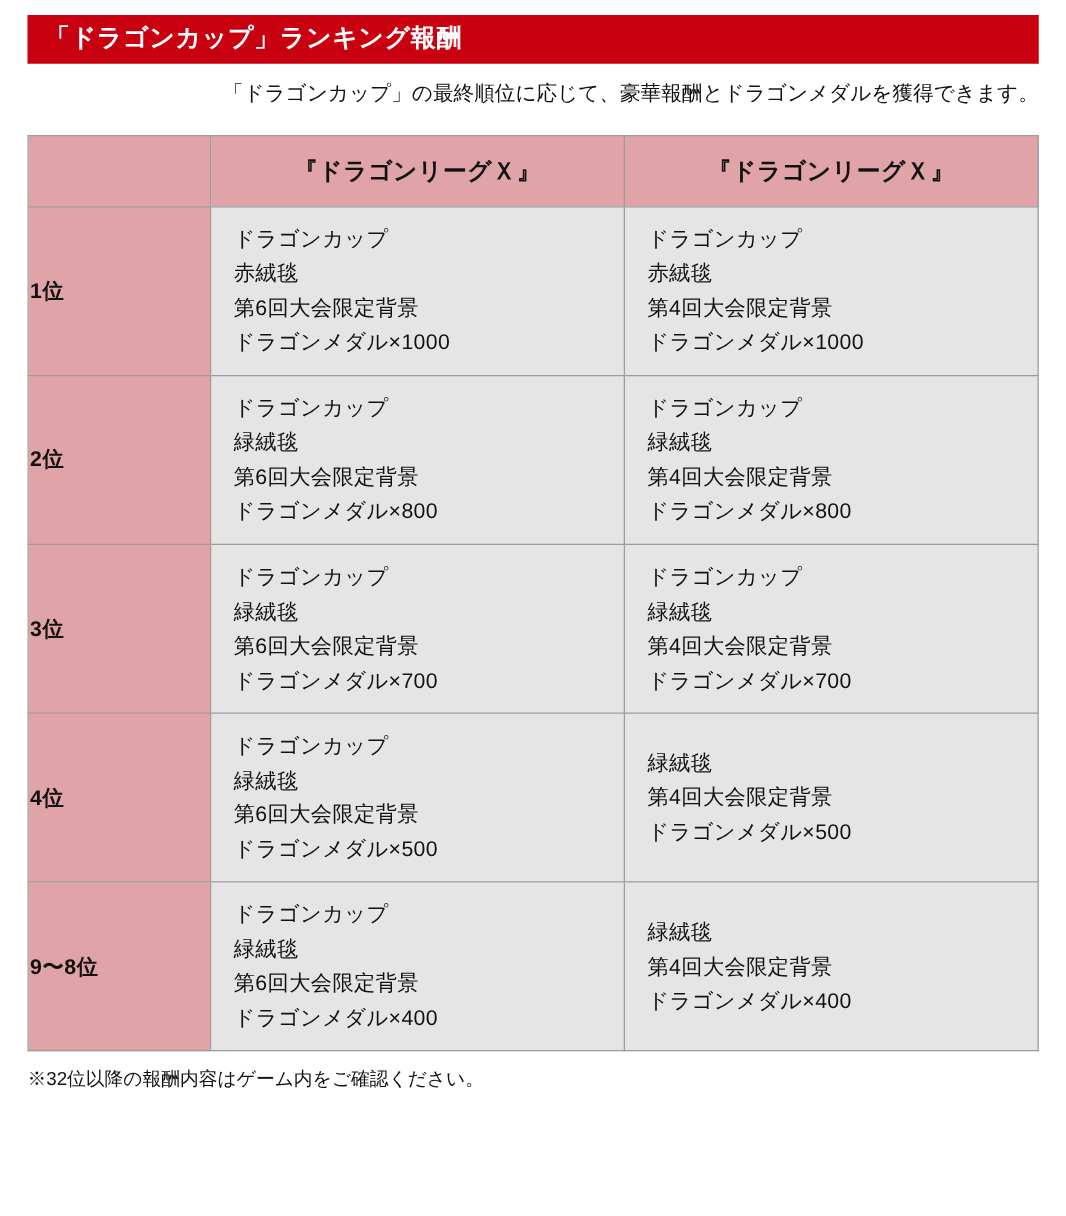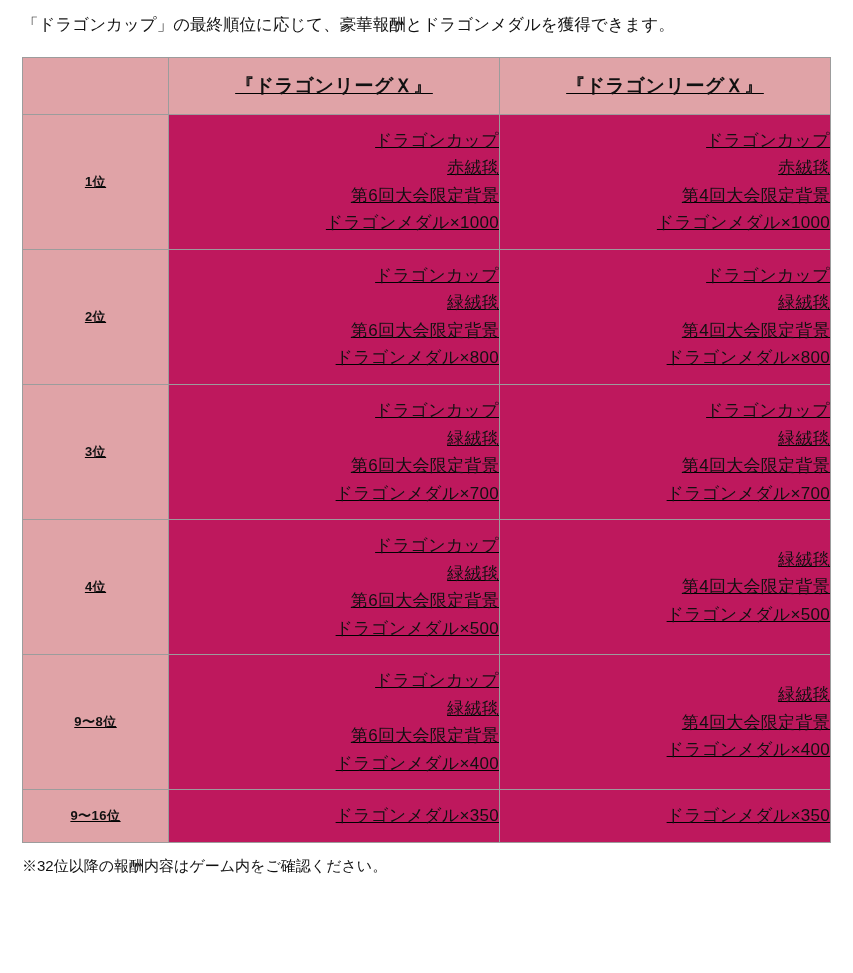--- a/index.html
+++ b/index.html
@@ -29,24 +29,24 @@
     font-weight: bold;
     letter-spacing: 0.5px;
     padding: 7px 14px 8px 14px;
     line-height: 1.2;
   }
   .intro {
     margin: 12px 22px 12px 22px;
     font-size: 16.5px;
     line-height: 1.5;
     color: #111111;
+    text-align: right;
   }
   .table-wrap {
     margin: 20px 22px 12px 22px;
-    text-decoration: underline;
   }
   table.reward-table {
     border-collapse: collapse;
     width: 808px;
     table-layout: fixed;
   }
   table.reward-table th,
   table.reward-table td {
     border: 1px solid #9c9c9c;
     vertical-align: middle;
@@ -61,50 +61,49 @@
     text-align: center;
     height: 54px;
     color: #111111;
     letter-spacing: 0.5px;
   }
   thead th.blank-head {
     background: #e0a3a7;
   }
   td.rank-cell {
     background: #e0a3a7;
-    text-align: center;
-    font-size: 13px;
+    font-size: 17px;
     font-weight: bold;
     color: #111111;
     letter-spacing: 0.5px;
   }
   td.reward-cell {
-    background: #be185d;
+    background: #e5e5e5;
     padding: 12px 0 12px 18px;
     font-size: 17px;
     line-height: 1.62;
     color: #111111;
     letter-spacing: 0.3px;
-    text-align: right;
   }
   td.reward-cell .line {
     white-space: nowrap;
   }
   .note {
     margin: 10px 22px 0 22px;
     font-size: 15px;
     color: #111111;
     line-height: 1.4;
   }
 </style>
 </head>
 <body>
 
 <div class="page">
 
+  <div class="title-bar">「ドラゴンカップ」ランキング報酬</div>
 
   <div class="intro">「ドラゴンカップ」の最終順位に応じて、豪華報酬とドラゴンメダルを獲得できます。</div>
 
   <div class="table-wrap">
     <table class="reward-table">
       <colgroup>
         <col class="col-rank">
         <col class="col-league">
         <col class="col-league">
       </colgroup>
@@ -182,28 +181,19 @@
             <div class="line">緑絨毯</div>
             <div class="line">第6回大会限定背景</div>
             <div class="line">ドラゴンメダル×400</div>
           </td>
           <td class="reward-cell">
             <div class="line">緑絨毯</div>
             <div class="line">第4回大会限定背景</div>
             <div class="line">ドラゴンメダル×400</div>
           </td>
         </tr>
-        <tr>
-          <td class="rank-cell">9〜16位</td>
-          <td class="reward-cell">
-            <div class="line">ドラゴンメダル×350</div>
-          </td>
-          <td class="reward-cell">
-            <div class="line">ドラゴンメダル×350</div>
-          </td>
-        </tr>
       </tbody>
     </table>
   </div>
 
   <div class="note">※32位以降の報酬内容はゲーム内をご確認ください。</div>
 
 </div>
 
 </body></html>

